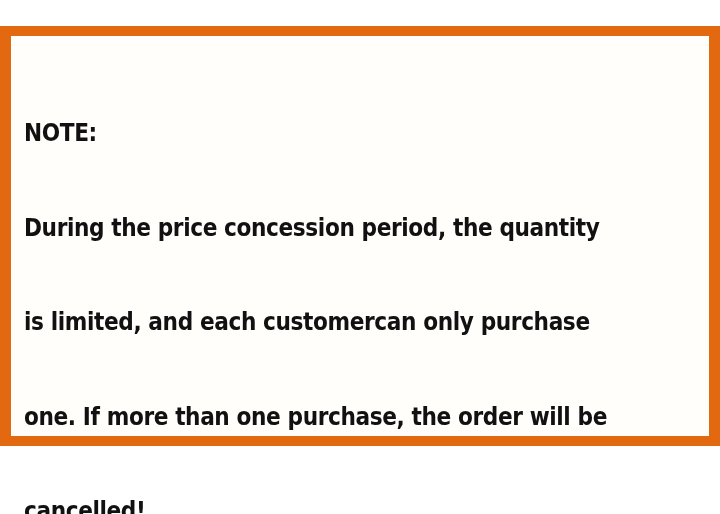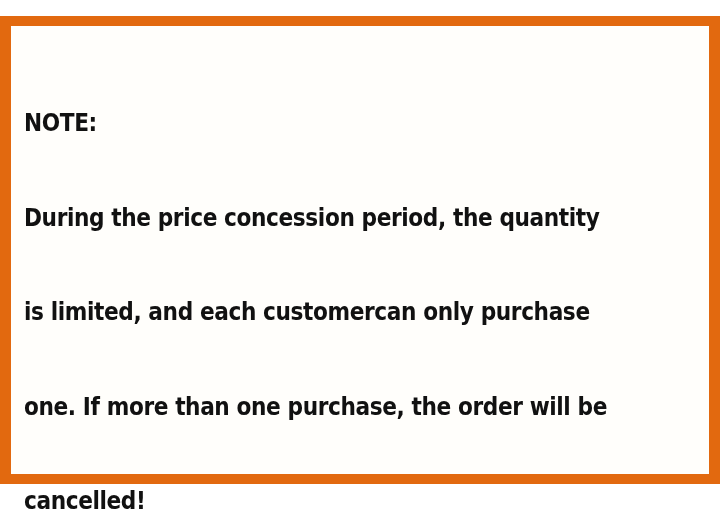--- a/index.html
+++ b/index.html
@@ -18,23 +18,23 @@
     position: relative;
     width: 720px;
     height: 514px;
     background: #ffffff;
   }
 
   
   .notice-box {
     position: absolute;
     left: 0px;
-    top: 16px;
+    top: 26px;
     width: 720px;
-    height: 468px;
+    height: 420px;
     box-sizing: border-box;
     border-top: 10px solid #e2690f;
     border-bottom: 10px solid #e2690f;
     border-left: 11px solid #e2690f;
     border-right: 11px solid #e2690f;
     background: #ffffff;
   }
 
   .notice-inner {
     box-sizing: border-box;

